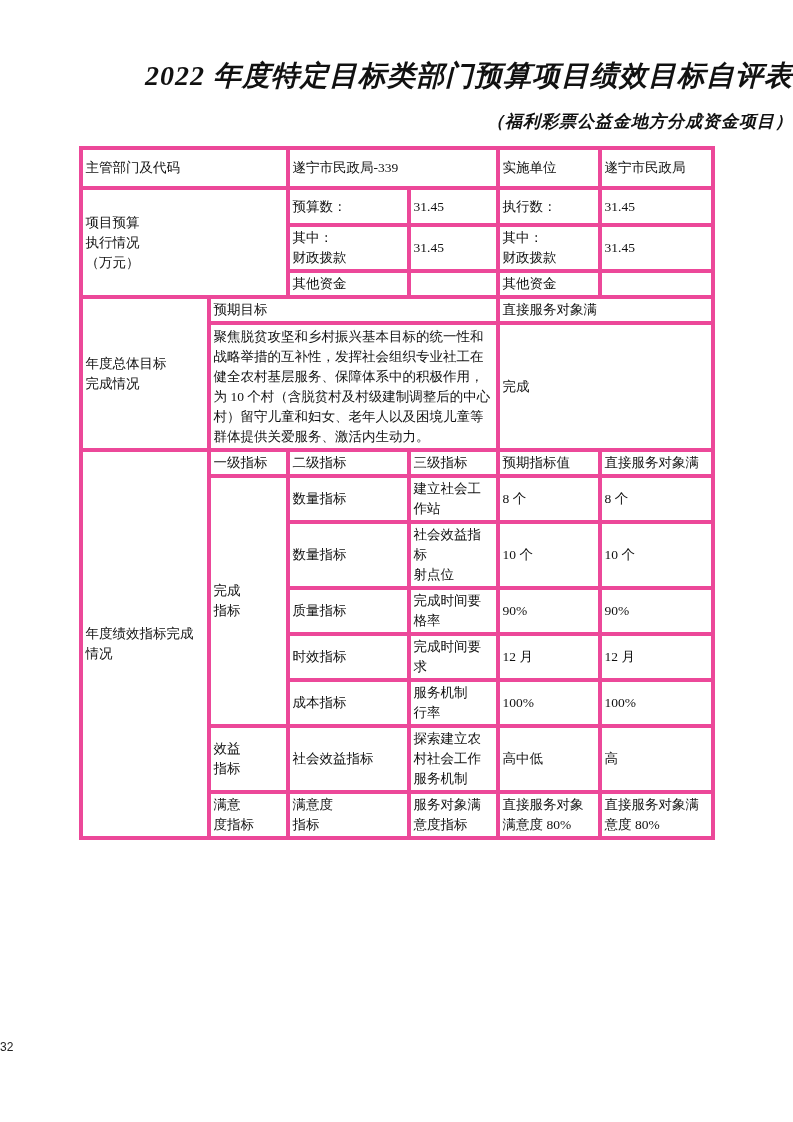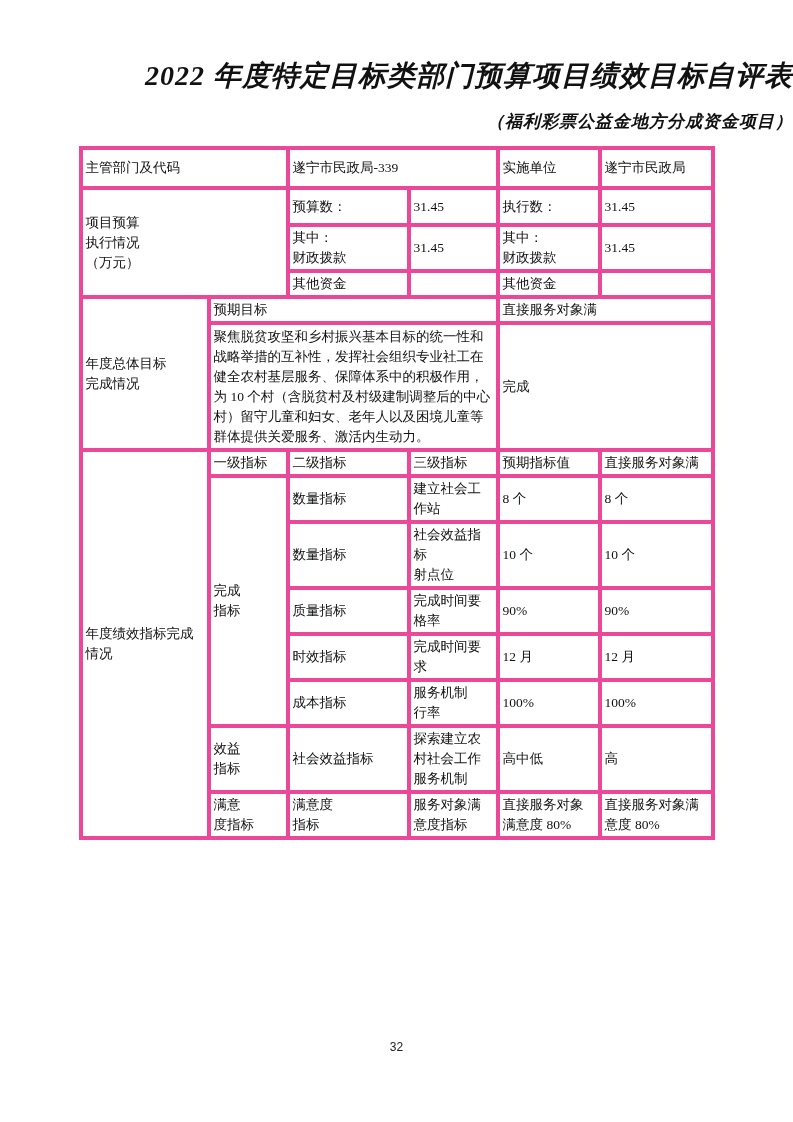--- a/index.html
+++ b/index.html
@@ -46,21 +46,20 @@
   td.goal-text {
     text-align: justify;
     white-space: normal;
     padding: 3px 8px;
     line-height: 21px;
   }
   .pageno {
     position: absolute;
     left: 0; right: 0;
     top: 1040px;
-    text-align: center;
     font-size: 12px;
     font-family: "Liberation Sans", "DejaVu Sans", sans-serif;
     color: #222;
   }
 </style>
 </head>
 <body>
 
 <div class="page">
 

